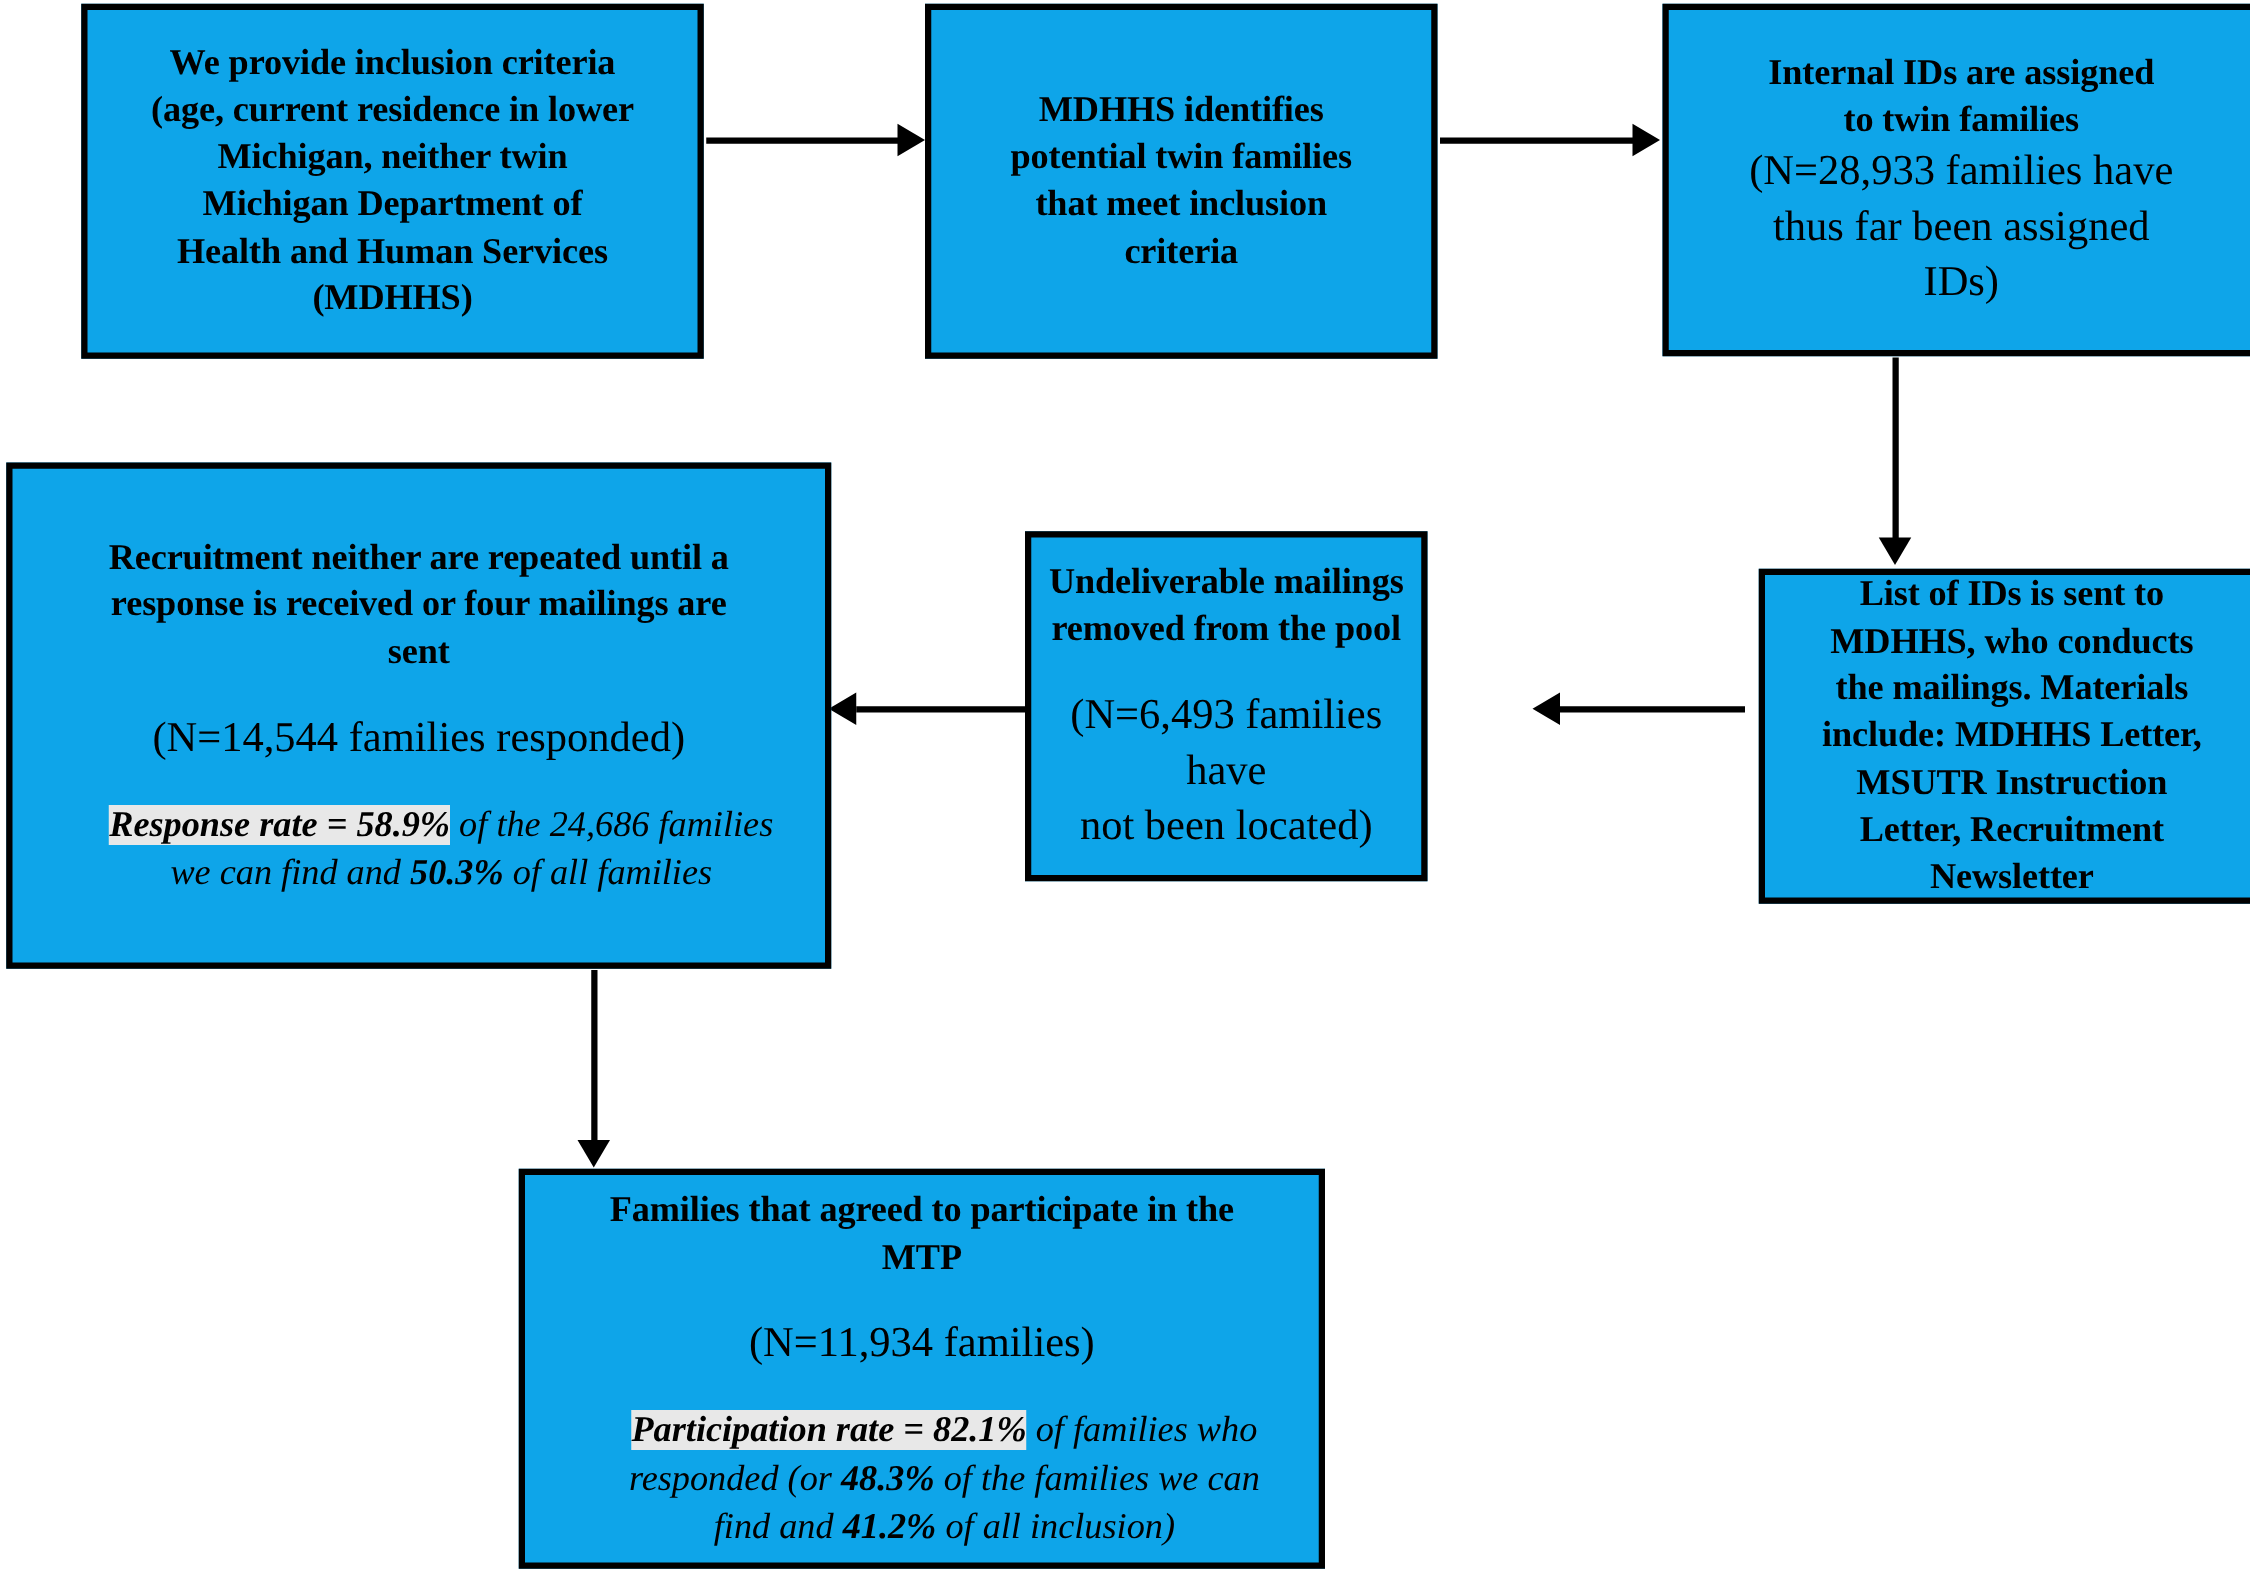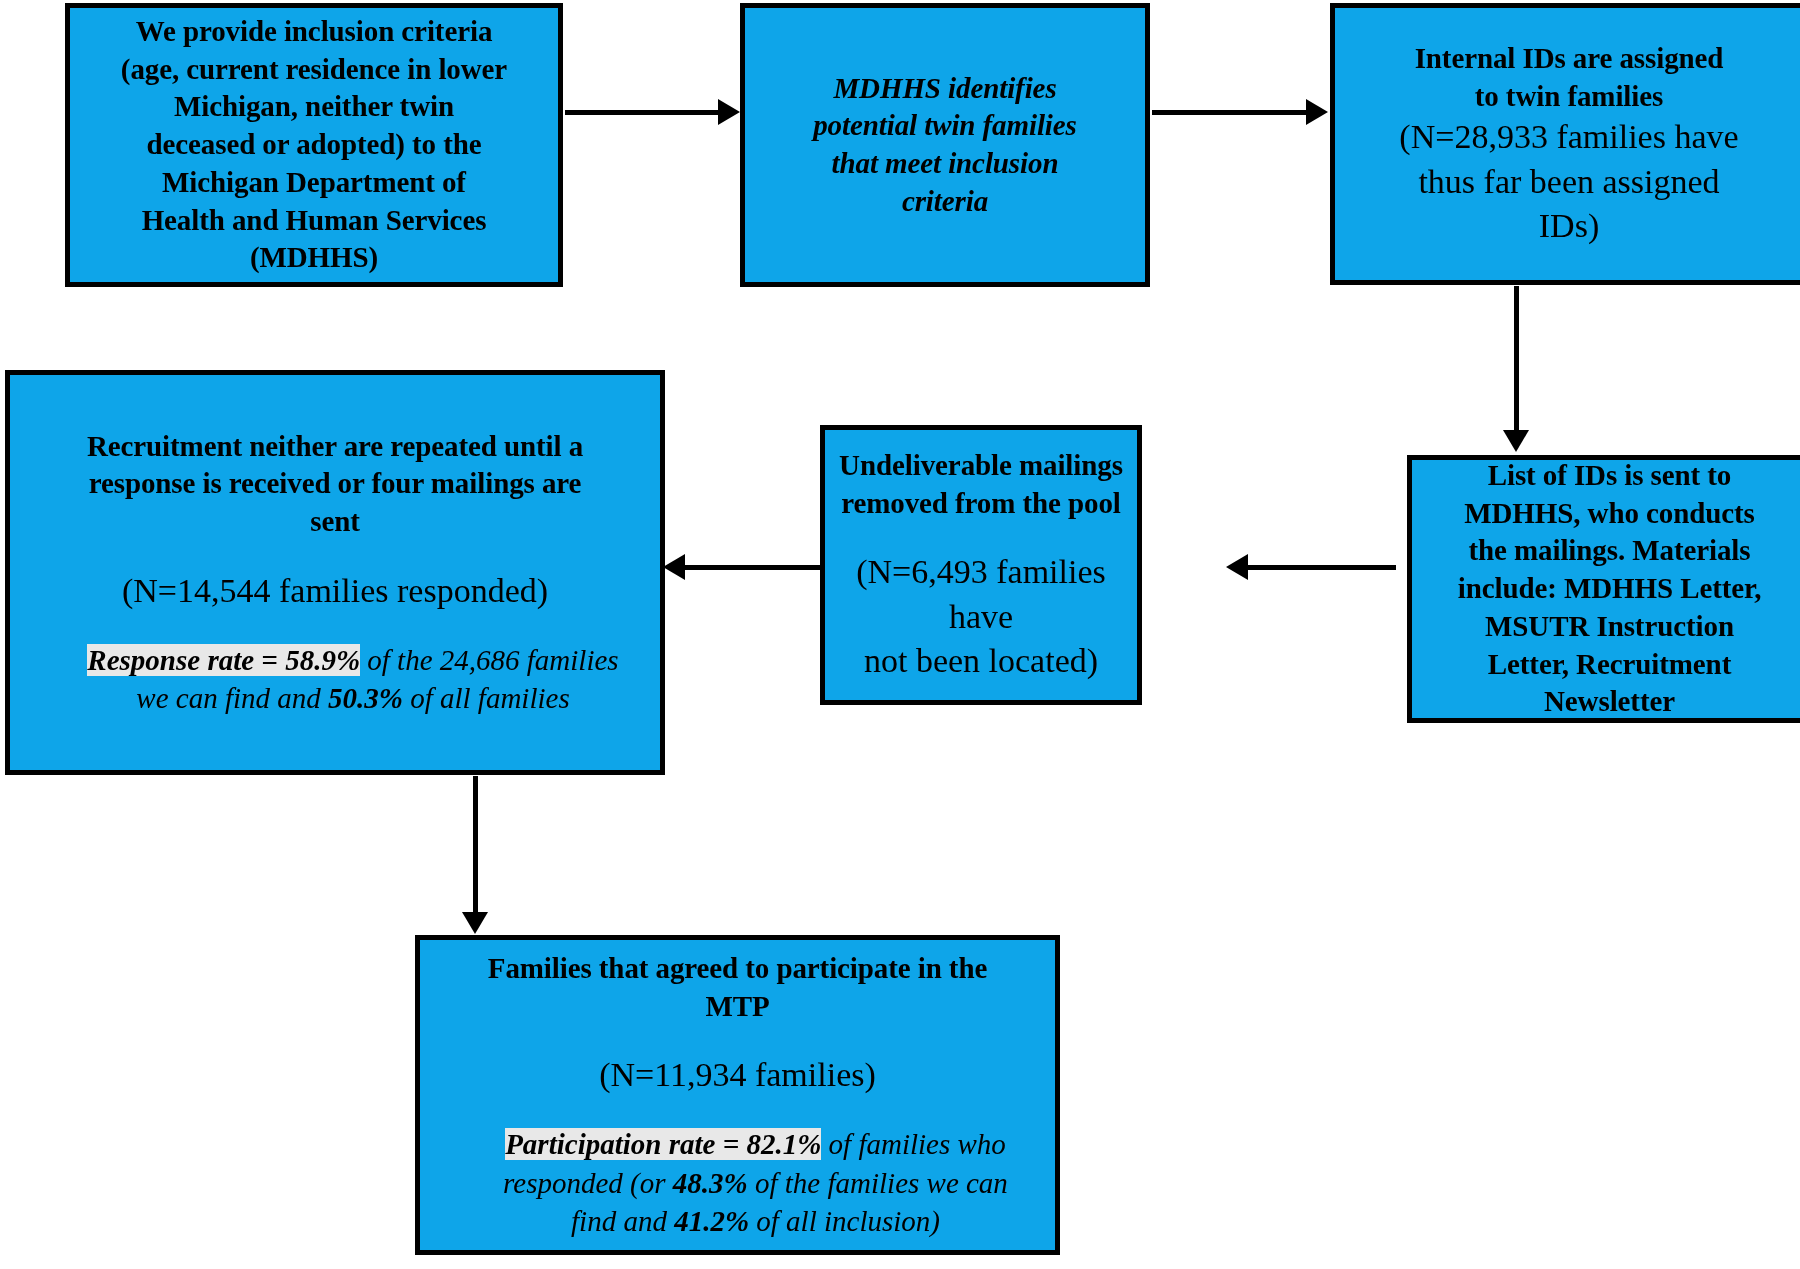--- a/index.html
+++ b/index.html
@@ -88,30 +88,29 @@
 </style>
 </head>
 <body>
 
 <div id="canvas">
 
   <div class="box" style="left:65px; top:3px; width:498px; height:284px;">
     <div class="line-bold">We provide inclusion criteria</div>
     <div class="line-bold">(age, current residence in lower</div>
     <div class="line-bold">Michigan, neither twin</div>
-    <div class="line-bold">deceased or adopted) to the</div>
     <div class="line-bold">Michigan Department of</div>
     <div class="line-bold">Health and Human Services</div>
     <div class="line-bold">(MDHHS)</div>
   </div>
 
   <div class="hline" style="left:565px; top:110px; width:158px;"></div>
   <div class="arrow-r" style="left:718px; top:99px;"></div>
 
-  <div class="box" style="left:740px; top:3px; width:410px; height:284px;font-style:italic;">
+  <div class="box" style="left:740px; top:3px; width:410px; height:284px;">
     <div class="line-bold">MDHHS identifies</div>
     <div class="line-bold">potential twin families</div>
     <div class="line-bold">that meet inclusion</div>
     <div class="line-bold">criteria</div>
   </div>
 
   <div class="hline" style="left:1152px; top:110px; width:158px;"></div>
   <div class="arrow-r" style="left:1306px; top:99px;"></div>
 
   <div class="box" style="left:1330px; top:3px; width:478px; height:282px;">

